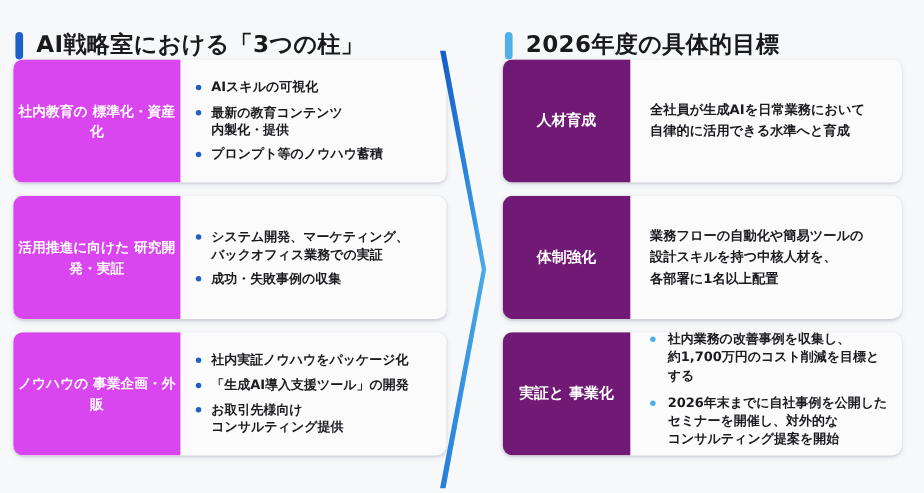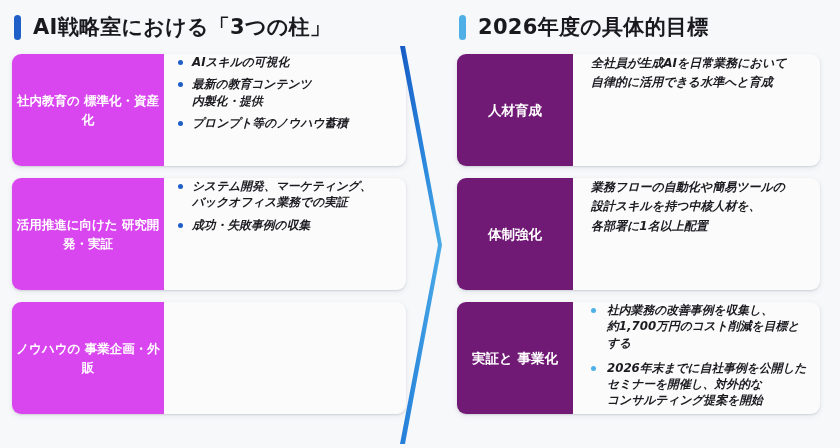--- a/index.html
+++ b/index.html
@@ -27,21 +27,21 @@
     top: 0;
     height: 448px;
     box-sizing: border-box;
   }
   .column.left  { left: 0;    width: 420px; padding: 0 14px 0 12px; }
   .column.right { left: 448px; width: 392px; padding: 0 20px 0 9px; }
 
   
   .heading {
     display: flex;
-    align-items: center;
+    align-items: flex-end;
     height: 54px;
     padding-left: 2px;
     box-sizing: border-box;
   }
   .heading .accent {
     width: 7px;
     height: 25px;
     border-radius: 4px;
     margin-right: 12px;
     flex: 0 0 auto;
@@ -79,23 +79,22 @@
     text-align: center;
     color: #ffffff;
     font-weight: 700;
     line-height: 1.55;
     box-sizing: border-box;
   }
   .card .body {
     flex: 1 1 auto;
     display: flex;
     flex-direction: column;
-    justify-content: flex-start;
-    box-sizing: border-box;
-    font-style: italic;
+    justify-content: center;
+    box-sizing: border-box;
   }
 
   
   .column.left  .card { height: 112px; }
   .column.left  .card .label {
     width: 152px;
     background: #d946ef;
     font-size: 12.5px;
   }
   .column.left  .card .body { padding: 0 10px 0 14px; }
@@ -193,20 +192,28 @@
             <li>システム開発、マーケティング、
 バックオフィス業務での実証</li>
             <li>成功・失敗事例の収集</li>
           </ul>
         </div>
       </div>
 
       <div class="card">
         <div class="label">ノウハウの
 事業企画・外販</div>
+        <div class="body">
+          <ul class="bullets">
+            <li>社内実証ノウハウをパッケージ化</li>
+            <li>「生成AI導入支援ツール」の開発</li>
+            <li>お取引先様向け
+コンサルティング提供</li>
+          </ul>
+        </div>
       </div>
 
     </div>
   </div>
 
   <svg class="chevron" viewBox="0 0 44 398" preserveAspectRatio="none">
     <defs>
       <linearGradient id="chevGrad" x1="0" y1="0" x2="1" y2="0.55">
         <stop offset="0%" stop-color="#1559c4"></stop>
         <stop offset="55%" stop-color="#2a86dc"></stop>

